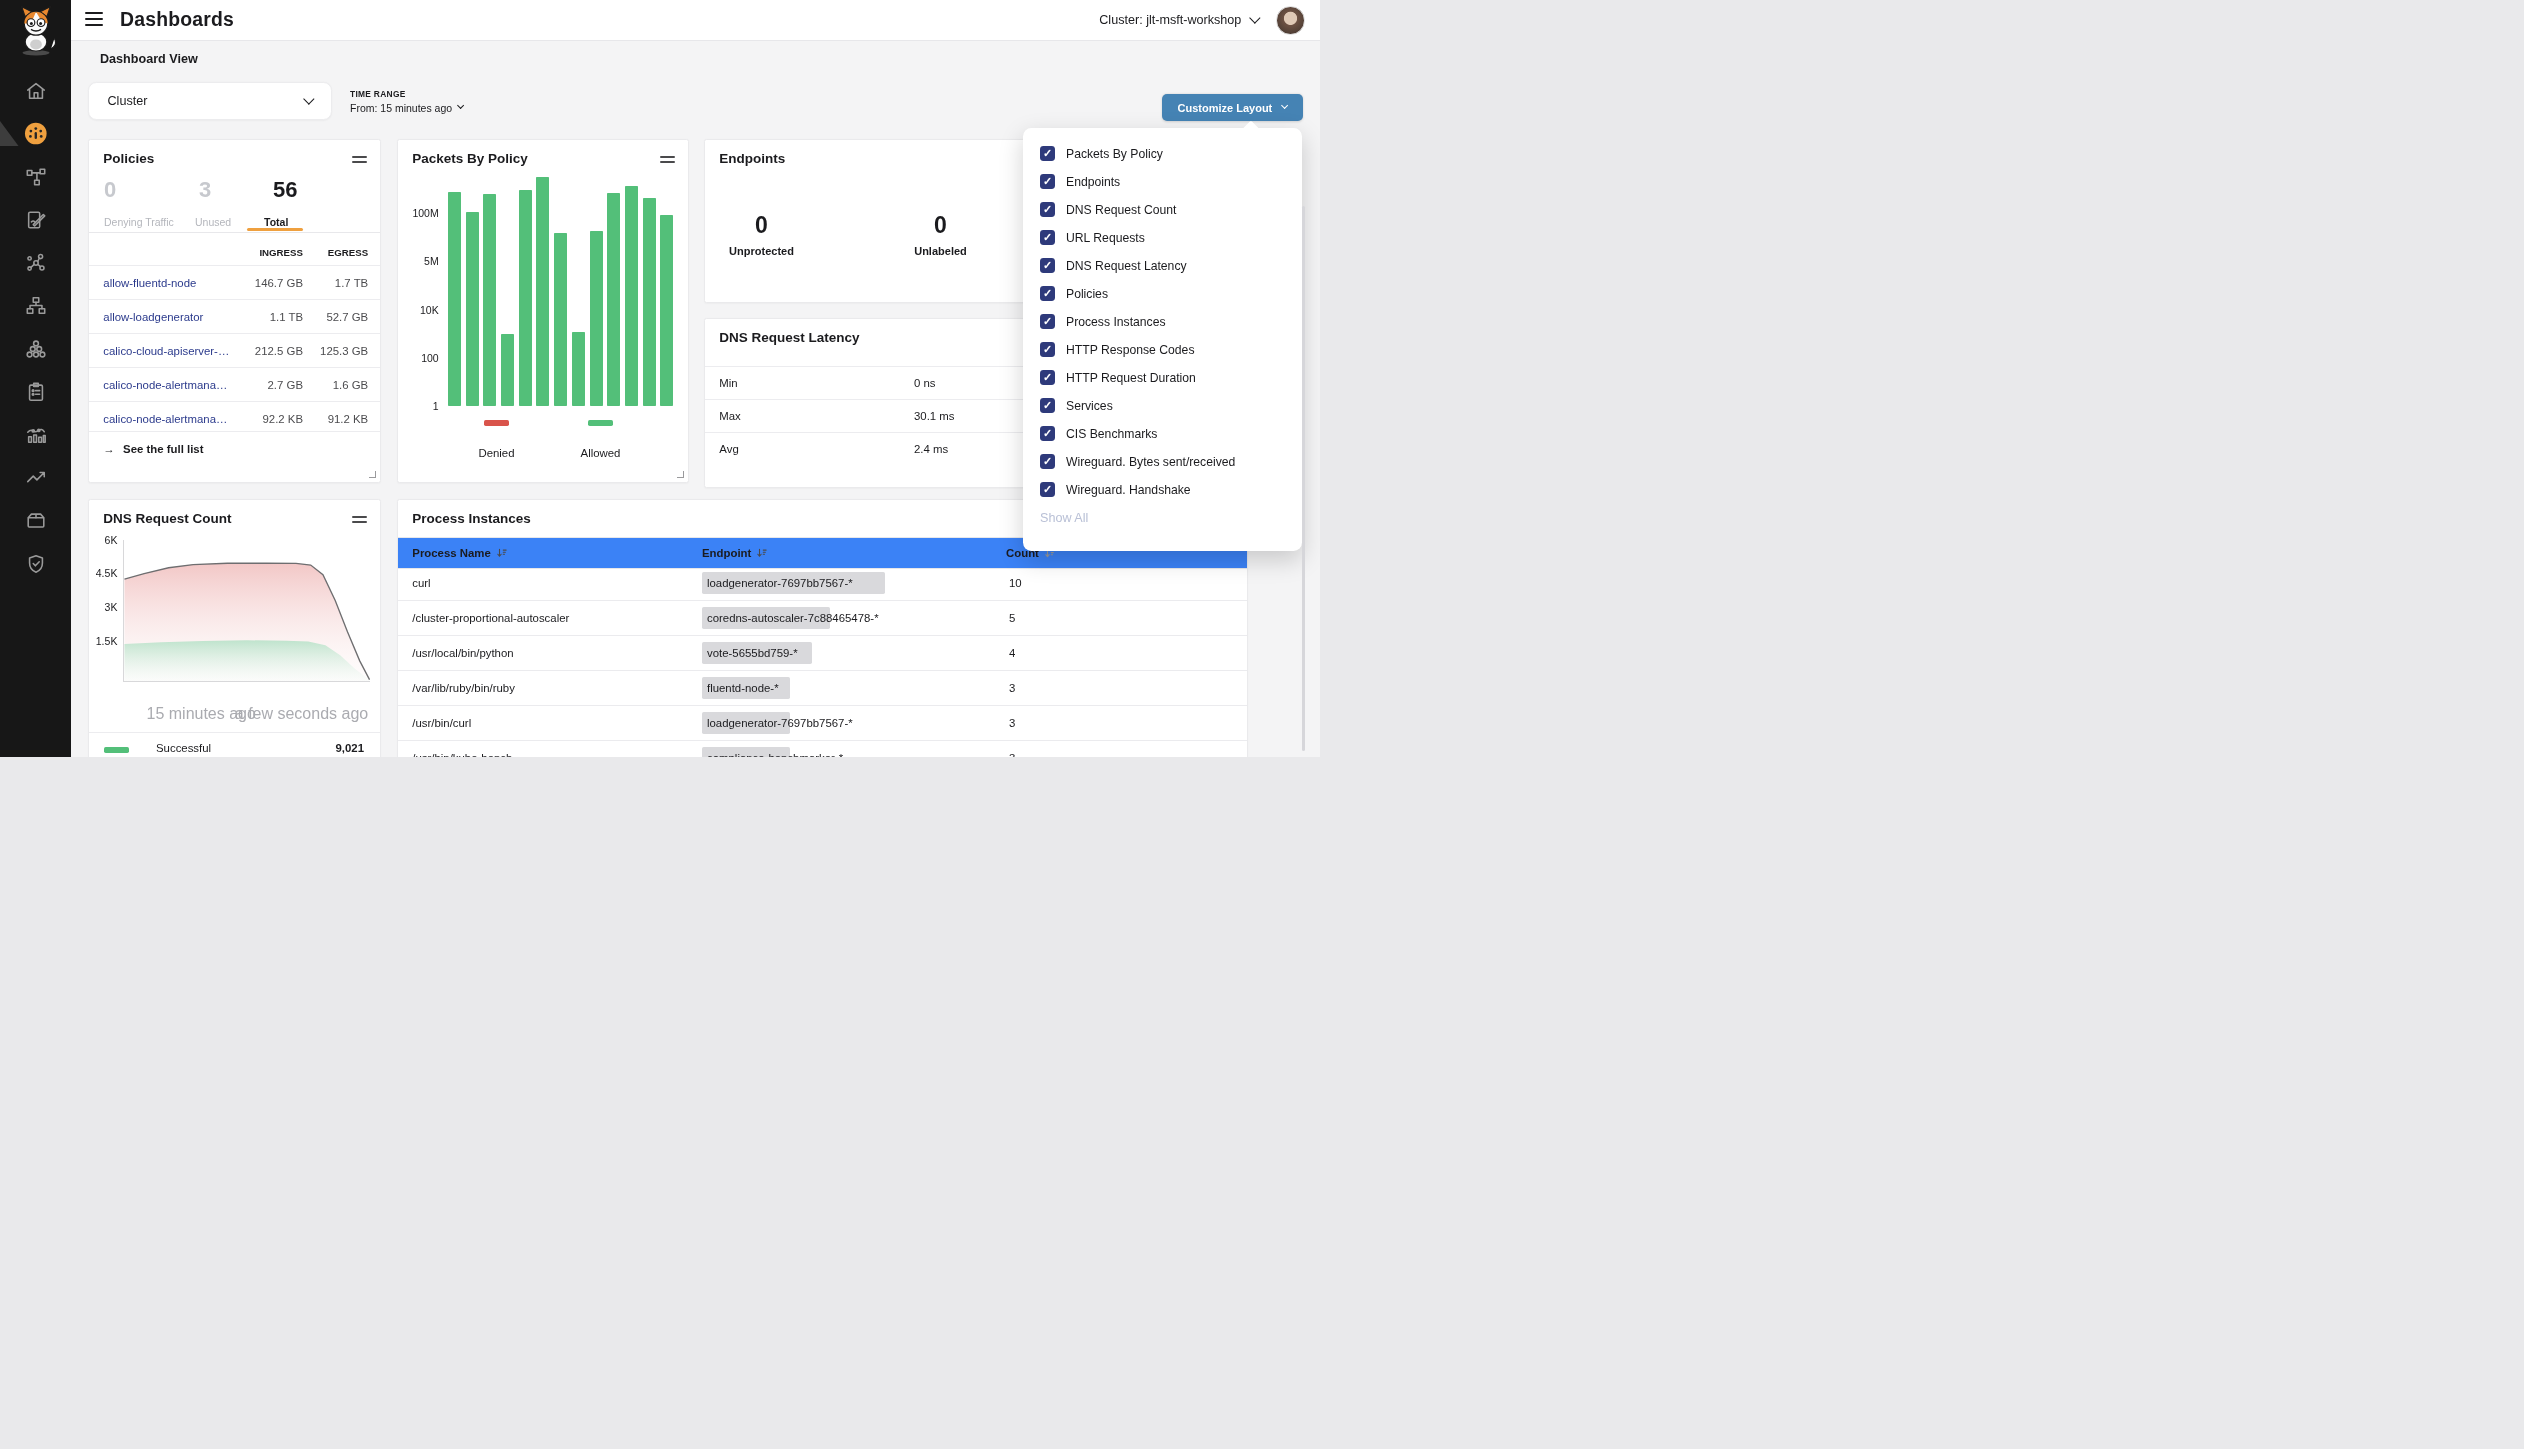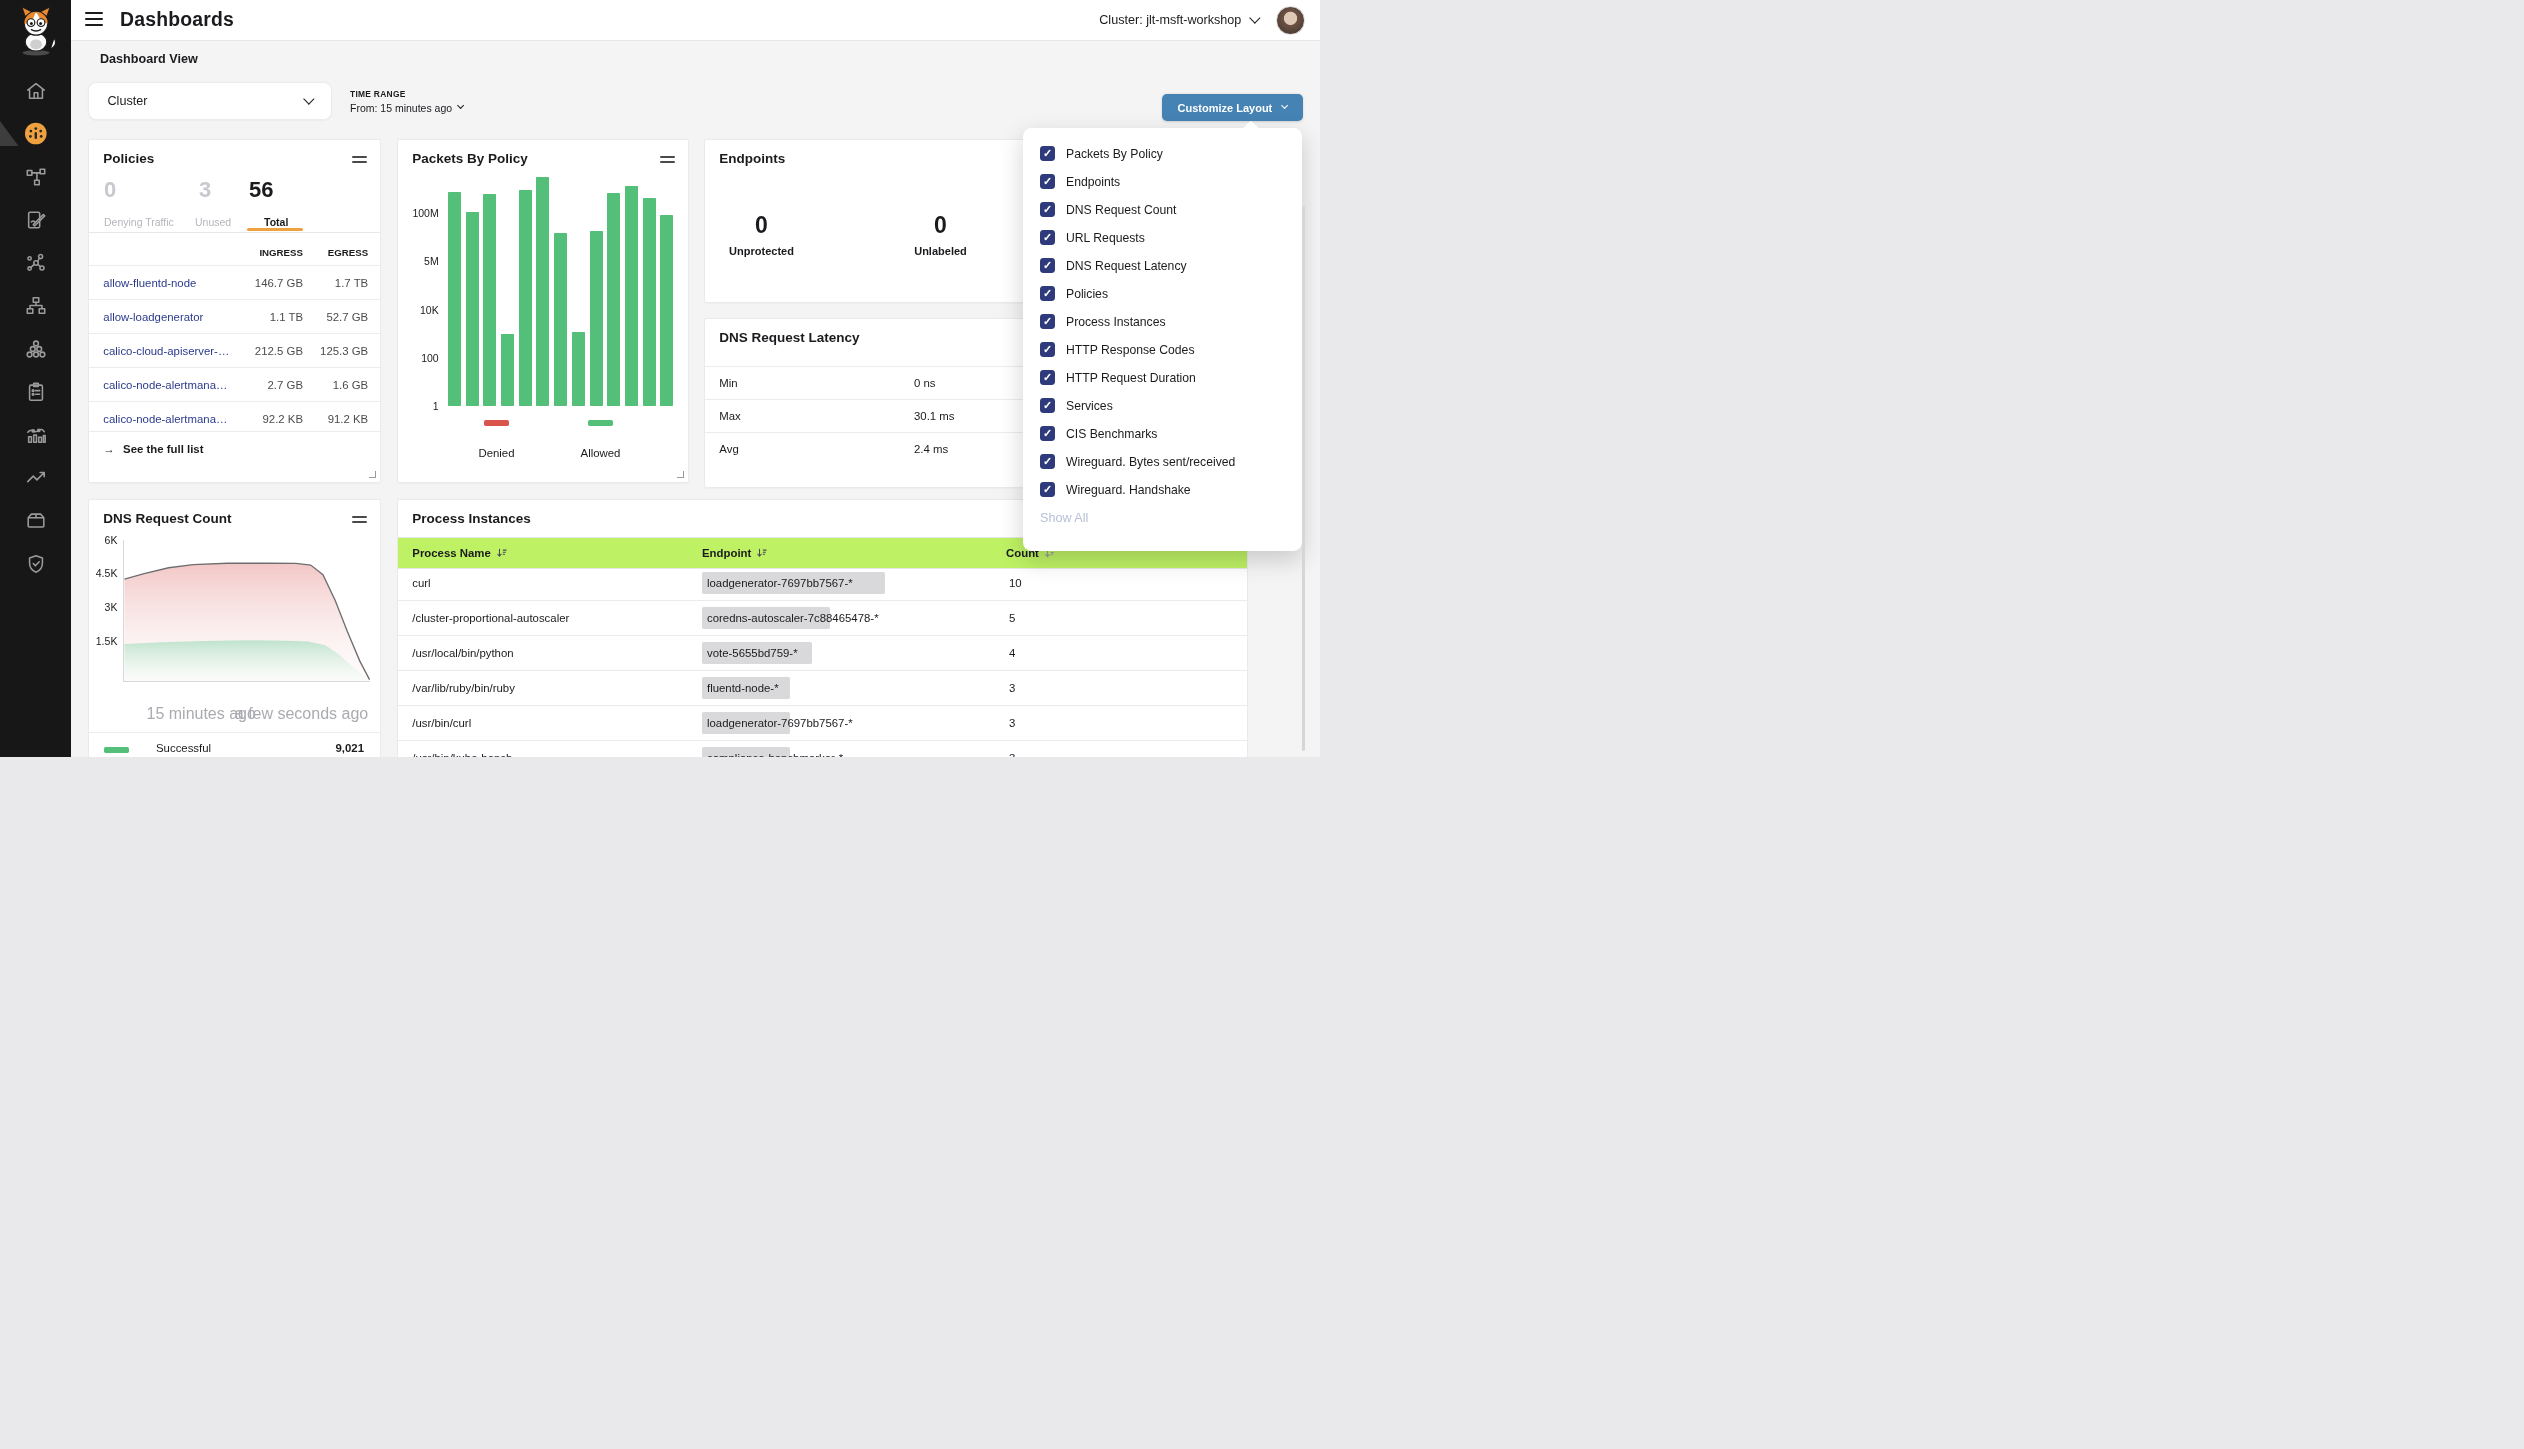--- a/index.html
+++ b/index.html
@@ -103,21 +103,21 @@
   .dns-plot{position:absolute;left:34px;top:40px;width:246px;height:141px;
             border-left:0.8px solid #d8d8da;border-bottom:0.8px solid #d8d8da;}
   .dns-xlabel{position:absolute;top:205px;font-size:16px;color:#aaabb0;margin-left:44px;}
   .dns-legend{position:absolute;left:0;right:0;top:232px;border-top:0.8px solid #ececef;}
   .dns-swatch{position:absolute;left:15px;top:14.3px;width:25px;height:5.9px;border-radius:1.7px;
               background:var(--bar-green);}
   .dns-leg-label{position:absolute;left:67px;top:9.3px;font-size:11.4px;}
   .dns-leg-value{position:absolute;right:16px;top:9.3px;font-size:11.4px;font-weight:600;}
 
   
-  .proc-header{position:absolute;left:0;right:0;top:37px;height:29.5px;background:#bef264;
+  .proc-header{position:absolute;left:0;right:0;top:37px;height:29.5px;background:#3b82f6;
                border-top:0.8px solid #e7e7ea;border-bottom:0.8px solid #e7e7ea;text-align:center;}
   .proc-col{position:absolute;top:50%;transform:translateY(-50%);font-size:11.4px;font-weight:700;
             display:flex;align-items:center;gap:5.9px;cursor:pointer;}
   .sort-icon{width:10px;height:10px;}
   .sort-icon path{stroke:#4a4a4c;stroke-width:1.3;fill:none;stroke-linecap:round;}
   .sort-icon.light path{stroke:#9a9a9c;}
   .proc-rows{position:absolute;left:0;right:0;top:66px;}
   .proc-row{position:relative;height:34px;border-bottom:0.8px solid #ebebee;}
   .proc-name{position:absolute;left:14.3px;top:50%;transform:translateY(-50%);font-size:11.4px;}
   .proc-endpoint{position:absolute;left:304px;top:0;bottom:0;right:269px;}
@@ -302,21 +302,21 @@
   <div class="card" id="card-policies">
     <div class="card-title">Policies</div>
     <div class="drag-handle">
         <span></span>
         <span></span>
       </div>
     <div class="stat-value" style="left:15px">0</div>
     <div class="stat-label" style="left:15px">Denying Traffic</div>
     <div class="stat-value" style="left:110px">3</div>
     <div class="stat-label" style="left:106px">Unused</div>
-    <div class="stat-value stat-active" style="left:160px">56</div>
+    <div class="stat-value stat-active" style="left:184px">56</div>
     <div class="stat-label stat-active" style="left:175px">Total</div>
     <div class="pol-underline"></div>
     <div class="pol-divider"></div>
     <div class="pol-colhead" style="right:77px">INGRESS</div>
     <div class="pol-colhead" style="right:11.8px">EGRESS</div>
     <div class="pol-rows" id="policies-rows">
         <div class="pol-row">
           <div class="pol-name">allow-fluentd-node</div>
           <div class="pol-val" style="right: 77px;">146.7 GB</div>
           <div class="pol-val" style="right: 11.8px;">1.7 TB</div>

